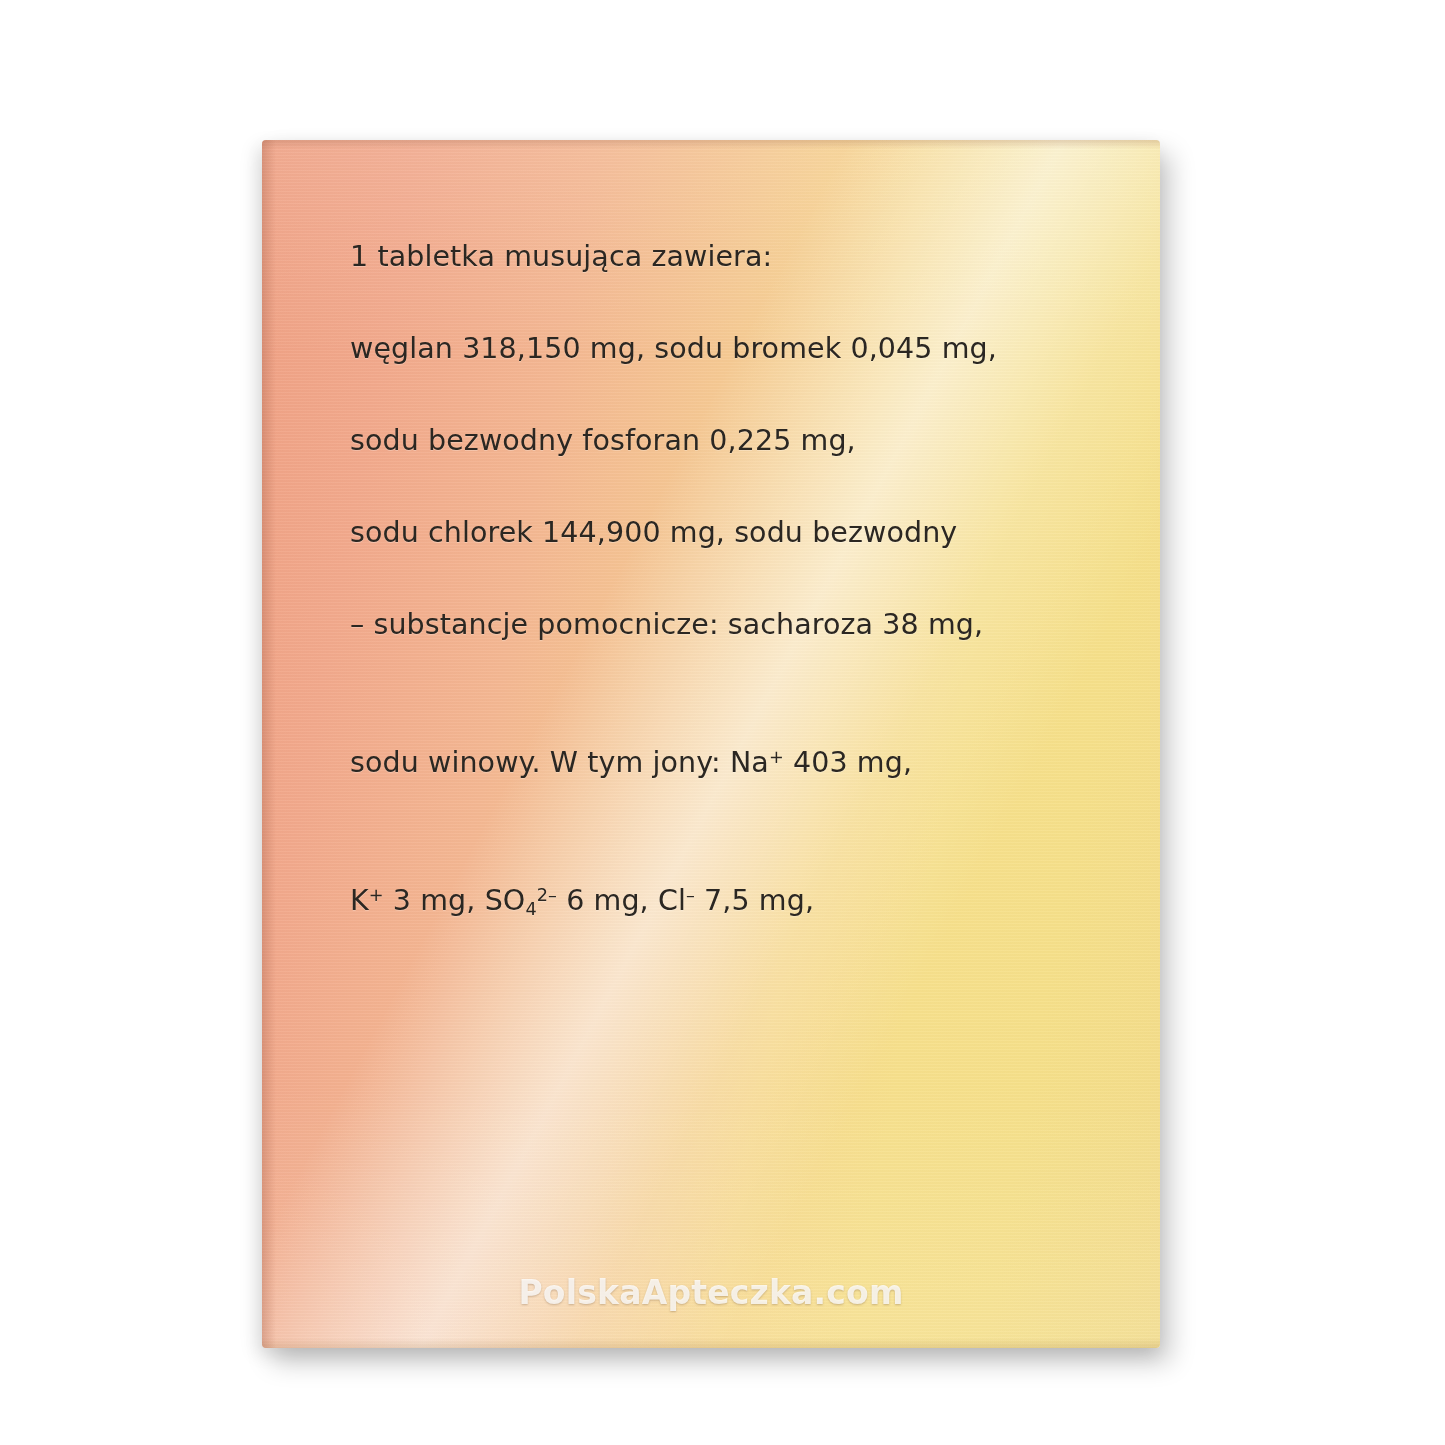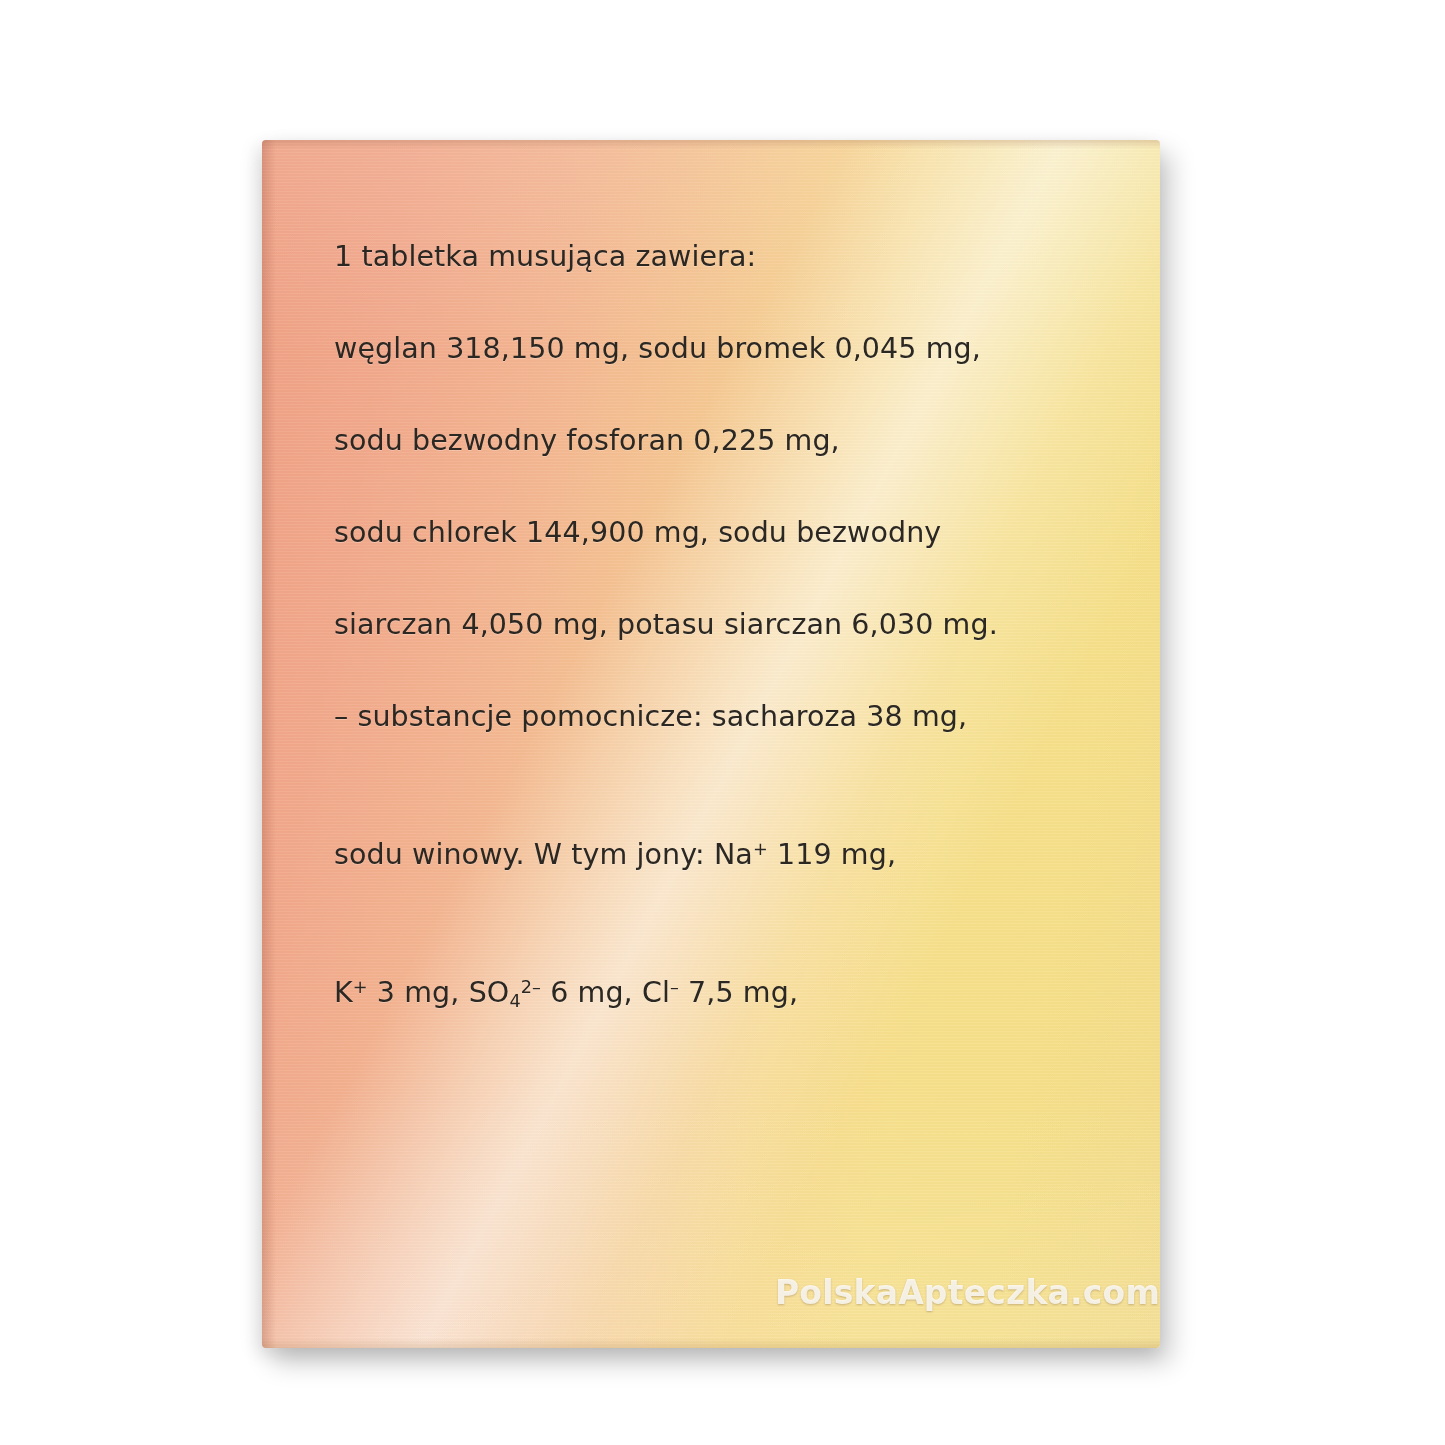--- a/index.html
+++ b/index.html
@@ -110,36 +110,37 @@
   }
 
   .para {
     margin: 0 0 0 0;
     white-space: pre-line;
   }
 
   .line {
     display: block;
     white-space: nowrap;
+    margin-left: 16px;
   }
 
   sup, sub {
     font-size: 0.62em;
     line-height: 0;
   }
   sub { vertical-align: -0.28em; }
   sup { vertical-align:  0.52em; }
 
   
   #watermark {
     position: absolute;
     left: 0;
     right: 0;
     bottom: 36px;
-    text-align: right;
+    text-align: center;
     font-family: "DejaVu Sans", sans-serif;
     font-size: 33px;
     font-weight: 600;
     color: rgba(255,255,255,0.80);
     text-shadow: 0 1px 2px rgba(120,90,60,0.35);
     letter-spacing: 0.2px;
     pointer-events: none;
   }
 </style>
 </head>
@@ -153,24 +154,23 @@
     <div id="box-top-edge"></div>
     <div id="box-bottom-edge"></div>
 
     <div id="text-block">
 
       <div class="para">
         <span class="line">1 tabletka musująca zawiera:</span>
         <span class="line">węglan 318,150 mg, sodu bromek 0,045 mg,</span>
         <span class="line">sodu bezwodny fosforan 0,225 mg,</span>
         <span class="line">sodu chlorek 144,900 mg, sodu bezwodny</span>
-        <span class="line">siarczan 4,050 mg, potasu siarczan 6,030 mg.</span>
         <span class="line">– substancje pomocnicze: sacharoza 38 mg,</span>
 
-        <span class="line"><span>sodu winowy. W tym jony: Na</span><sup>+</sup><span> 119 mg,</span></span>
+        <span class="line"><span>sodu winowy. W tym jony: Na</span><sup>+</sup><span> 403 mg,</span></span>
 
         <span class="line"><span>K</span><sup>+</sup><span> 3 mg, </span><span>SO</span><sub>4</sub><sup>2–</sup><span> 6 mg, </span><span>Cl</span><sup>–</sup><span> 7,5 mg,</span></span>
 
         
 
         
         
         
         
       </div>

